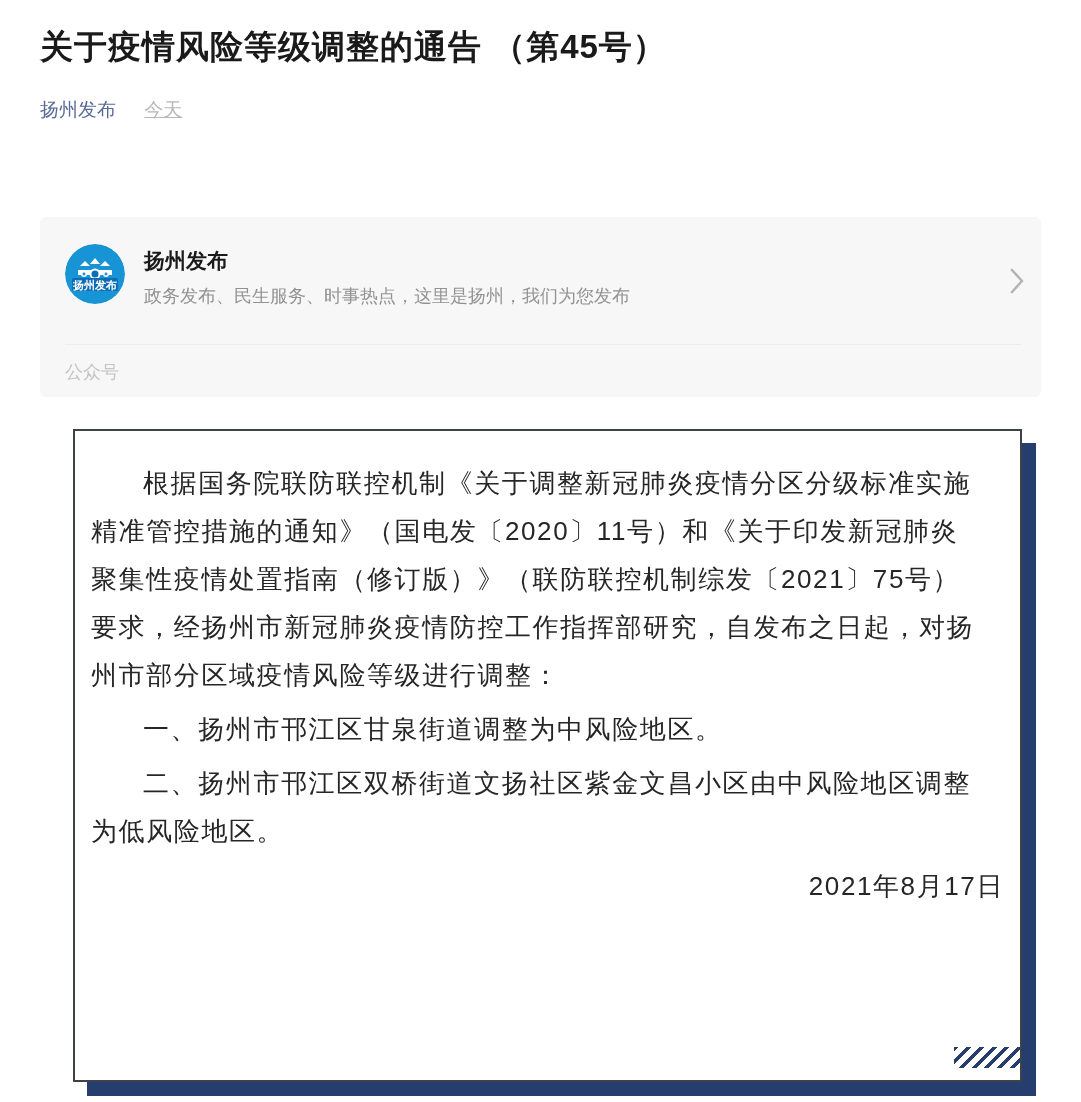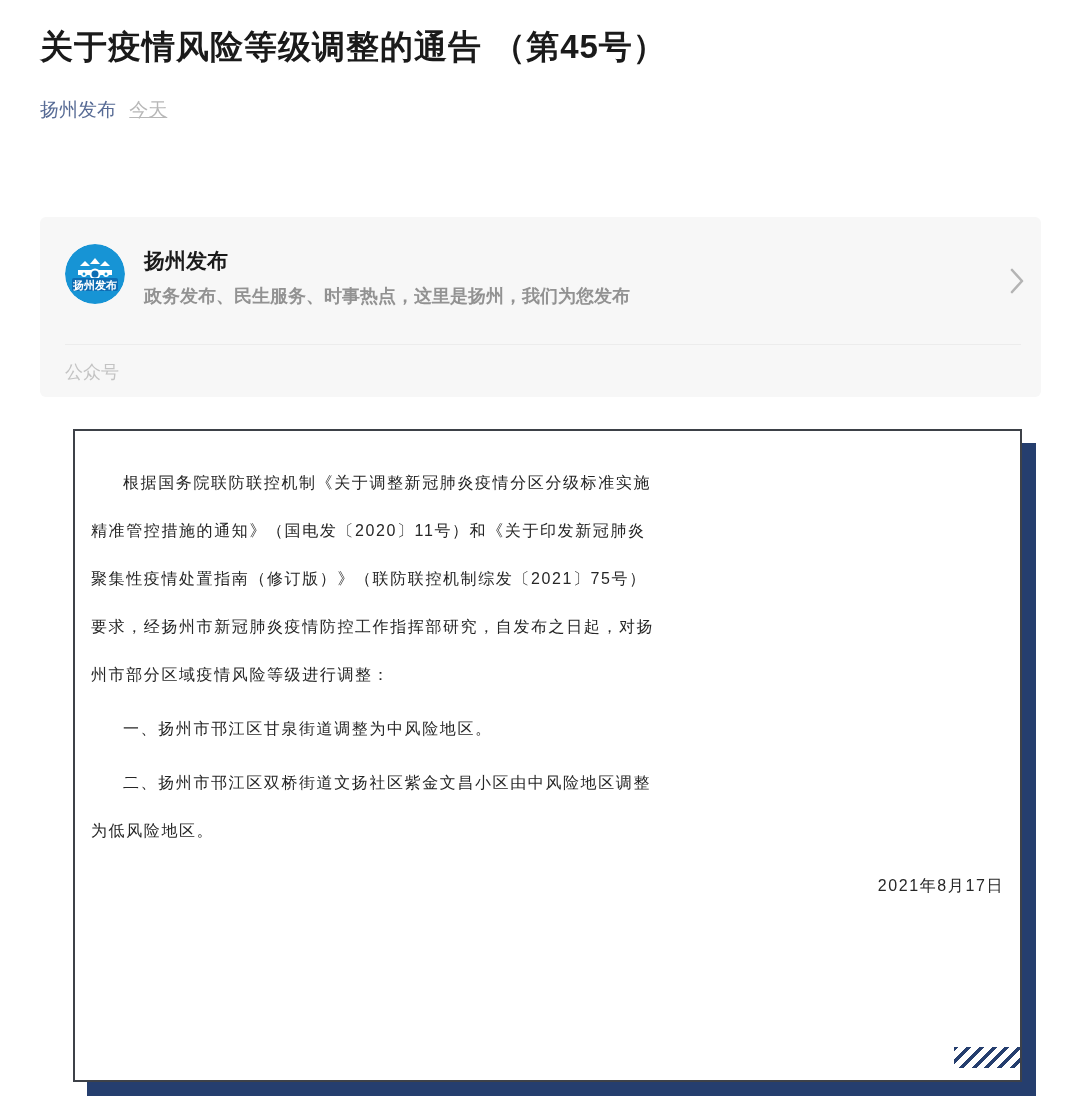--- a/index.html
+++ b/index.html
@@ -22,21 +22,21 @@
     line-height: 43px;
     letter-spacing: 1px;
     color: #1a1a1a;
   }
   .byline {
     margin: 28px 40px 0 40px;
     font-size: 19px;
     line-height: 27px;
   }
   .byline .account { color: #576b95; cursor: pointer; }
-  .byline .time { color: #b7b7b7; margin-left: 8px; text-decoration: underline; }
+  .byline .time { color: #b7b7b7; margin-left: 23px; text-decoration: underline; }
 
   
   .profile-card {
     position: relative;
     margin: 94px 40px 0 40px;
     height: 180px;
     background: #f7f7f7;
     border-radius: 6px;
     cursor: pointer;
   }
@@ -58,21 +58,20 @@
     color: #1a1a1a;
     line-height: 30px;
     margin-top: 2px;
   }
   .card-desc {
     margin-top: 7px;
     font-size: 18px;
     color: #929292;
     line-height: 26px;
     white-space: nowrap;
-    font-weight: bold;
   }
   .chevron {
     position: absolute;
     right: 16px;
     top: 50px;
     width: 16px; height: 28px;
   }
   .card-divider {
     position: absolute;
     left: 25px; right: 20px; top: 127px;
@@ -90,21 +89,21 @@
   
   .notice-box {
     position: relative;
     margin: 32px 0 0 73px;
     width: 949px;
     height: 653px;
     background: #ffffff;
     border: 2px solid #3d4148;
     box-shadow: 14px 14px 0 0 #253e6e;
     padding: 28px 16px 0 16px;
-    font-size: 16px;
+    font-size: 26px;
     line-height: 48px;
     letter-spacing: 1.6px;
     color: #262626;
   }
   .notice-box p { margin: 0 0 6px 0; }
   .para { text-indent: 2em; white-space: pre-line; }
   .sign-line { text-align: right; }
   .signature { margin-top: 36px !important; }
   .date { margin-top: 7px !important; }
   .hatch {

